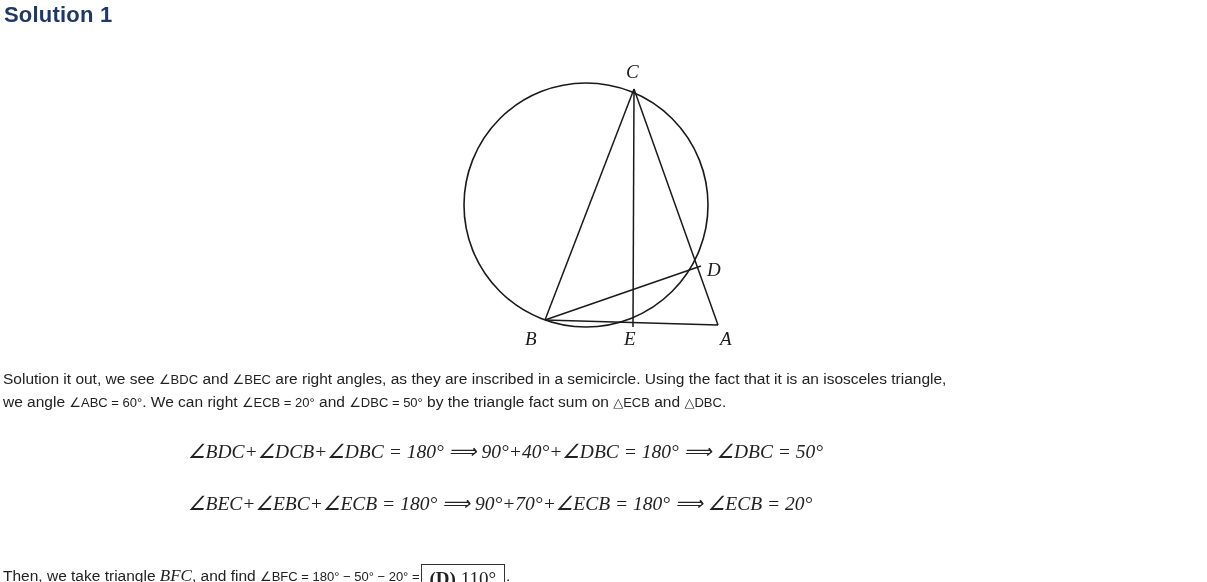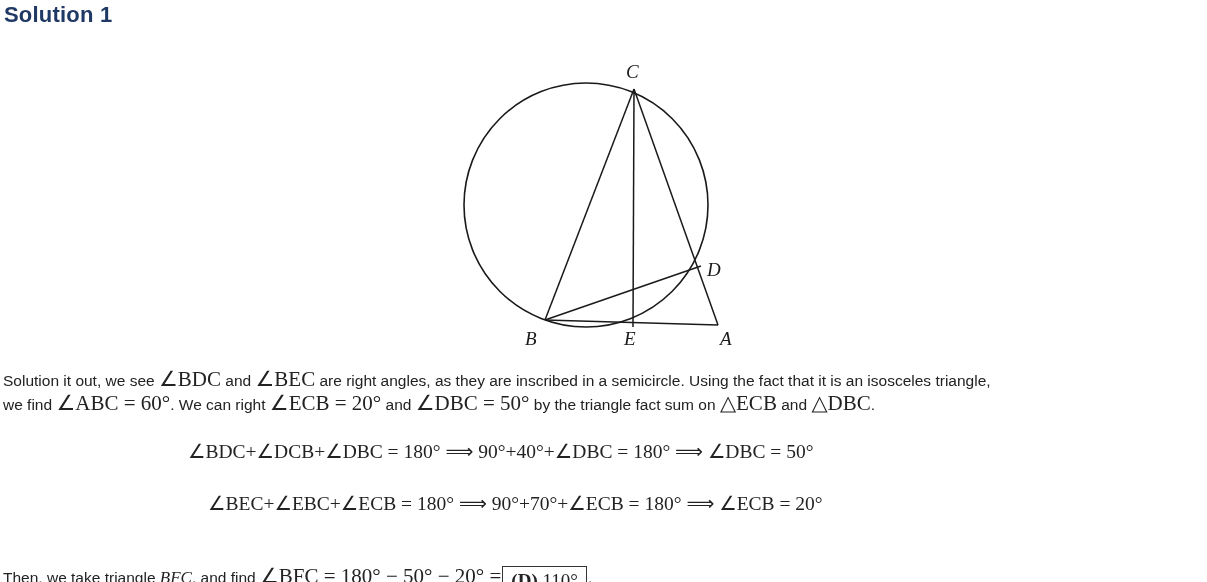--- a/index.html
+++ b/index.html
@@ -46,32 +46,33 @@
     left: 3px;
     top: 368px;
     width: 1200px;
   }
   .math {
     font-family: "Liberation Serif", serif;
     font-style: italic;
     font-size: 17px;
   }
   .mathup {
-    font-family: Liberation Serif, serif;
+    font-family: Liberation Sans, sans-serif;
     font-style: normal;
-    font-size: 21px;
+    font-size: 13px;
   }
   .eqline {
     position: absolute;
     font-family: "Liberation Serif", serif;
     font-size: 19.5px;
     white-space: nowrap;
+    font-style: italic;
   }
   .eq1 { left: 188px; top: 440px; }
-  .eq2 { left: 188px; top: 492px; margin-left: 20px; }
+  .eq2 { left: 188px; top: 492px; }
   .finalline {
     position: absolute;
     left: 3px;
     top: 564px;
     font-size: 15.5px;
     white-space: nowrap;
   }
   .boxed {
     display: inline-block;
     border: 1.4px solid #333333;
@@ -113,21 +114,21 @@
       <text x="626" y="30" font-size="19">C</text>
       <text x="707" y="228" font-size="19">D</text>
       <text x="525" y="297" font-size="19">B</text>
       <text x="624" y="297" font-size="19">E</text>
       <text x="720" y="297" font-size="19">A</text>
     </svg>
   </div>
 
   <div class="para para1">
     <span>Solution it out, we see </span><span class="mathup">∠BDC</span><span> and </span><span class="mathup">∠BEC</span><span> are right angles, as they are inscribed in a semicircle. Using the fact that it is an isosceles triangle,</span><br>
-    <span>we find </span><span class="mathup">∠ABC = 60°</span><span>. We can right </span><span class="mathup">∠ECB = 20°</span><span> and </span><span class="mathup">∠DBC = 50°</span><span> by the triangle fact sum on </span><span class="mathup">△ECB</span><span> and </span><span class="mathup">△DBC</span><span>.</span>
+    <span>we angle </span><span class="mathup">∠ABC = 60°</span><span>. We can right </span><span class="mathup">∠ECB = 20°</span><span> and </span><span class="mathup">∠DBC = 50°</span><span> by the triangle fact sum on </span><span class="mathup">△ECB</span><span> and </span><span class="mathup">△DBC</span><span>.</span>
   </div>
 
   <div class="eqline eq1">∠BDC+∠DCB+∠DBC = 180°  ⟹  90°+40°+∠DBC = 180°  ⟹  ∠DBC = 50°</div>
   <div class="eqline eq2">∠BEC+∠EBC+∠ECB = 180°  ⟹  90°+70°+∠ECB = 180°  ⟹  ∠ECB = 20°</div>
 
   <div class="finalline">
     <span>Then, we take triangle </span><span class="math">BFC</span><span>, and find </span><span class="mathup">∠BFC = 180° − 50° − 20° =</span><span class="boxed"><b>(D)</b> <span>110°</span></span><span>.</span>
   </div>
 
 </div>

